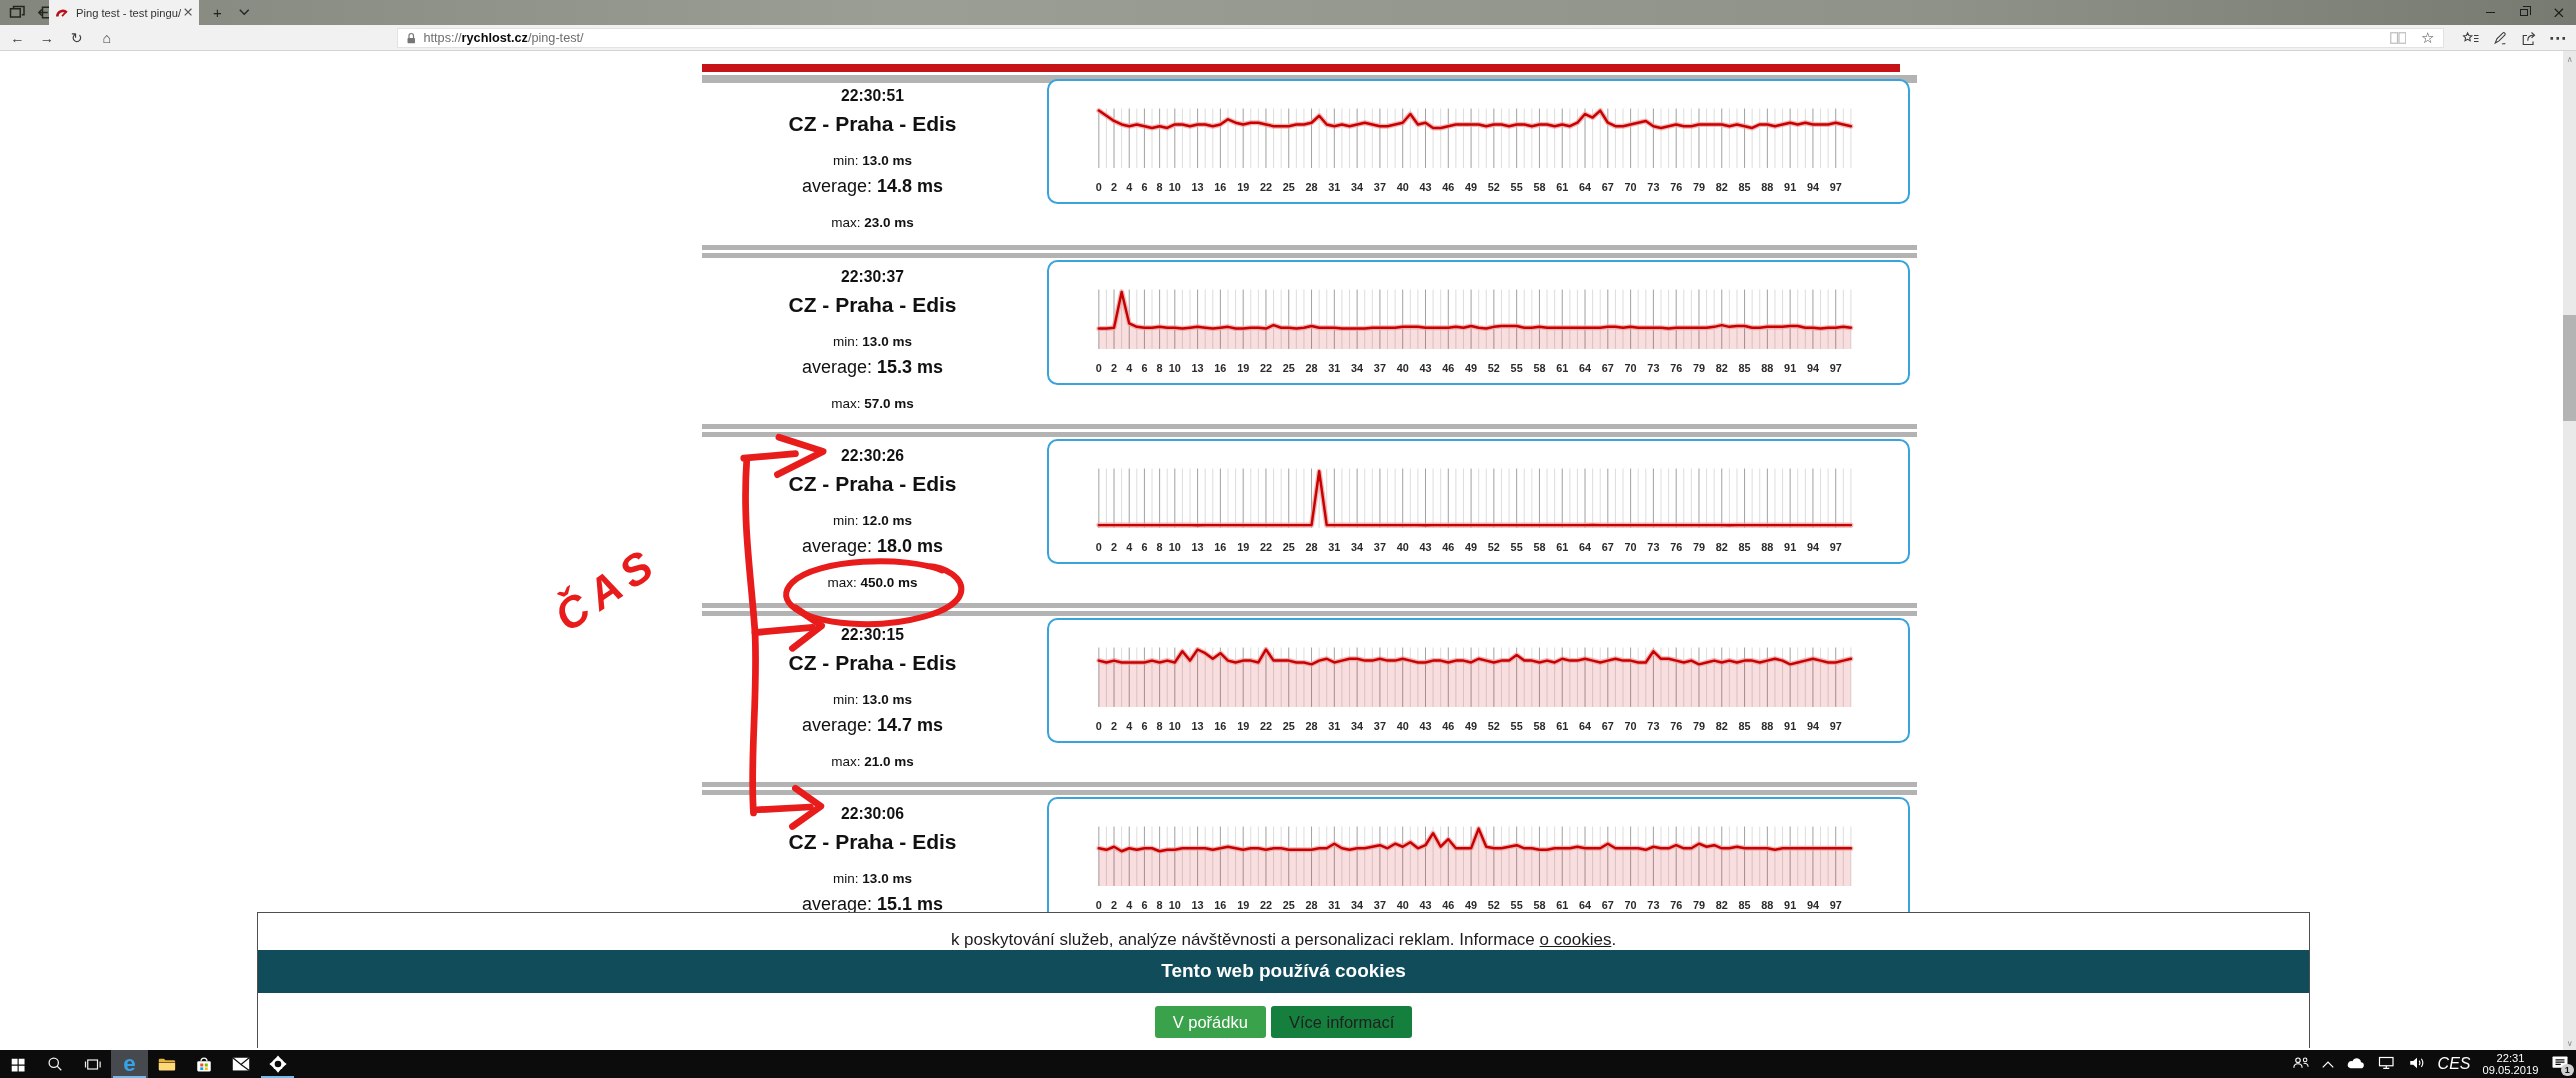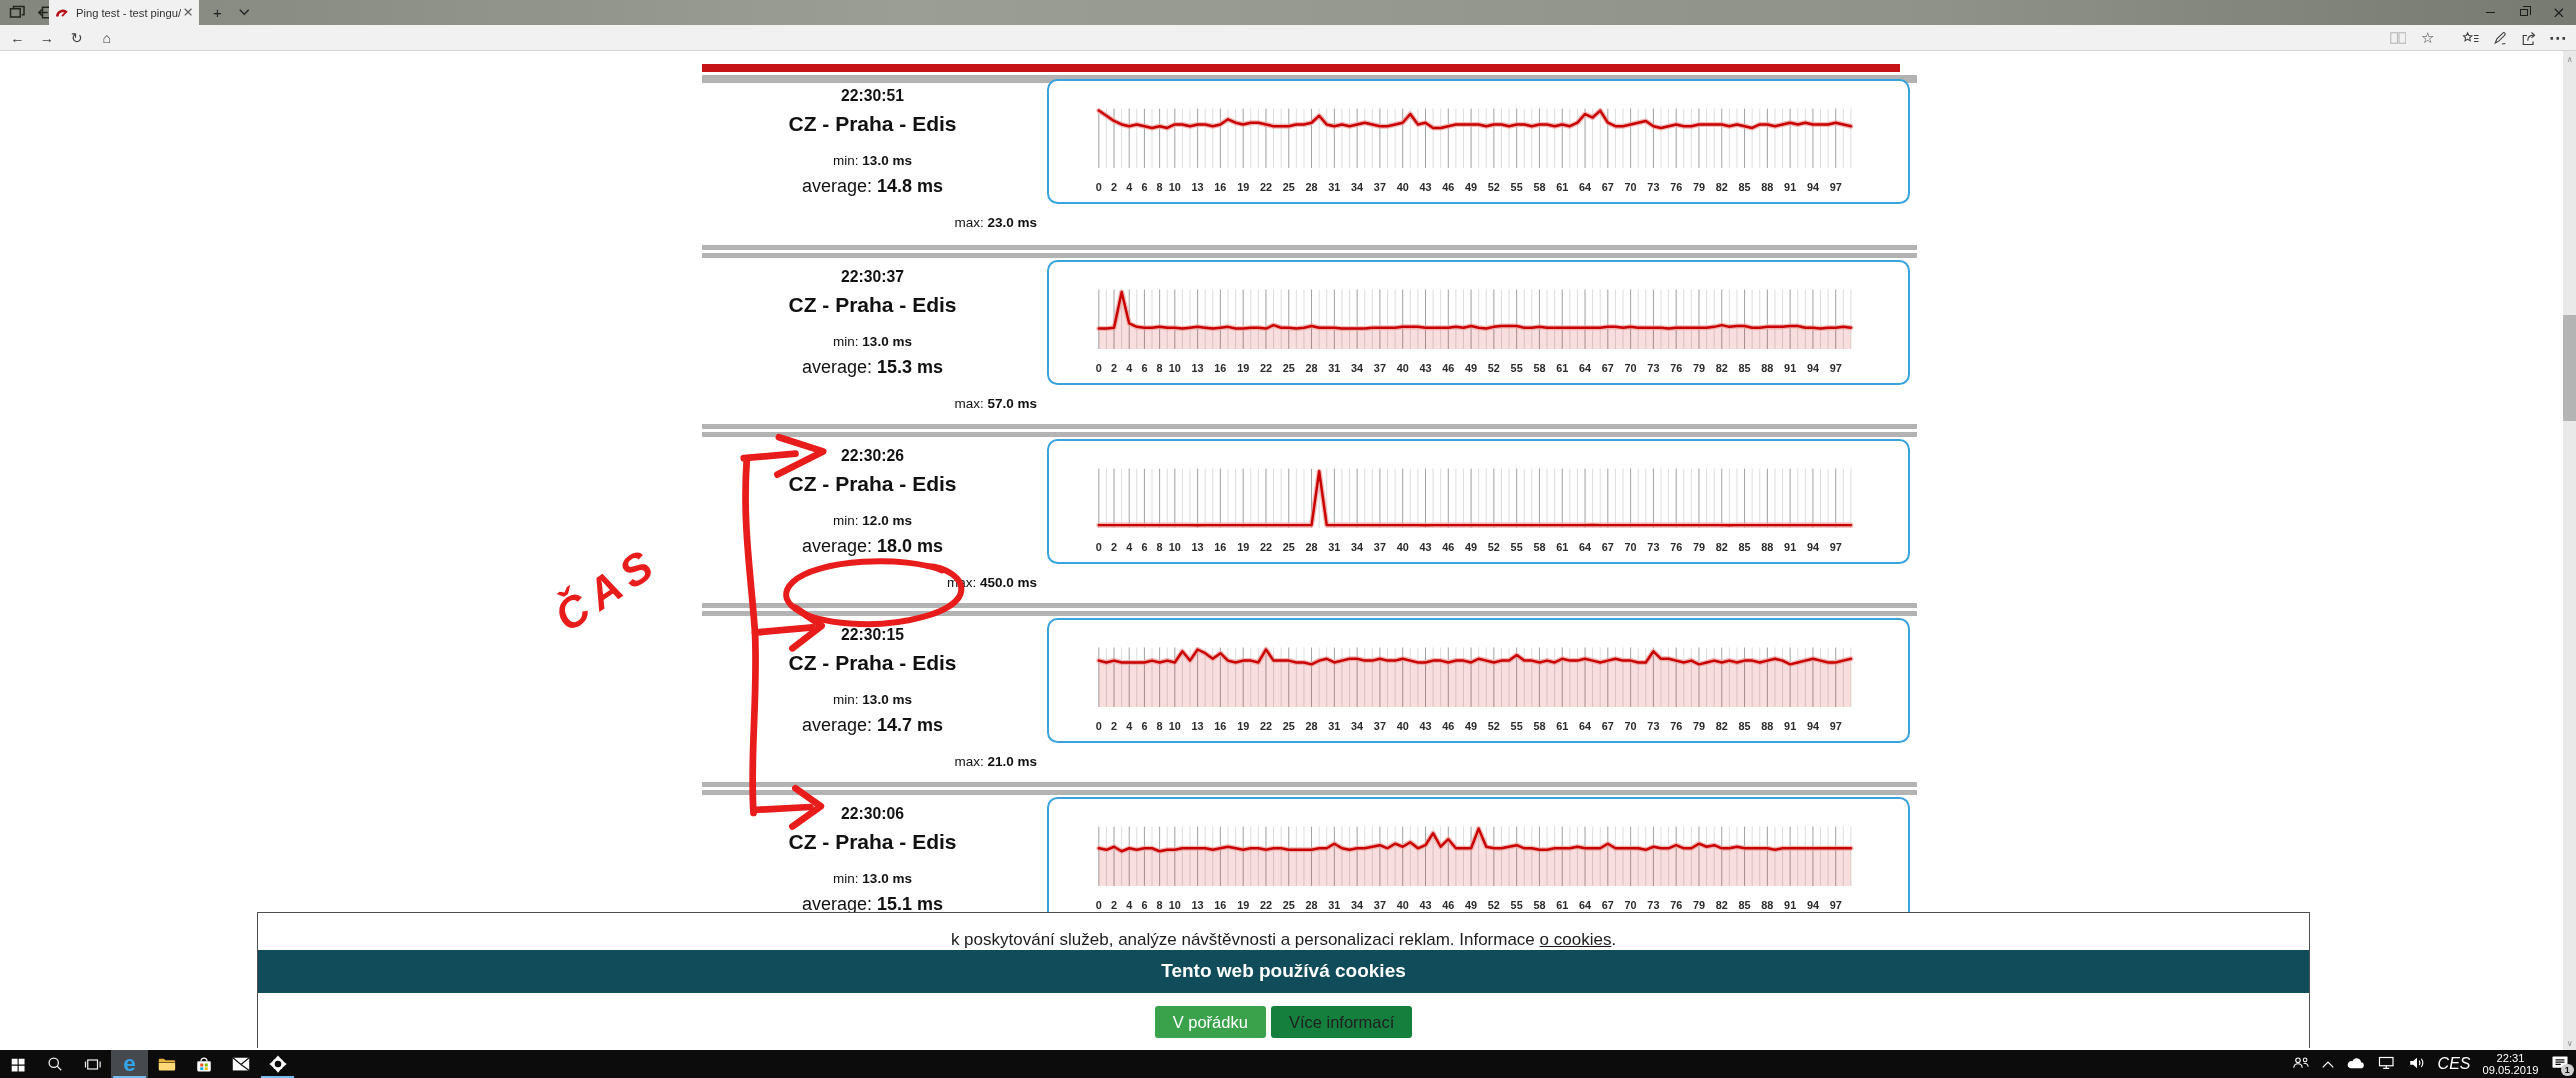--- a/index.html
+++ b/index.html
@@ -37,21 +37,21 @@
   .sep { position:absolute; left:702px; width:1215px; height:13.5px; }
   .sep div { position:absolute; left:0; width:100%; height:5.2px; background:#b3b3b3; }
   .sep div:nth-child(2) { top:8.2px; }
 
   .test-block { position:absolute; left:12px; width:2576px; height:179px; }
   .stats { position:absolute; left:696px; top:0; width:329px; text-align:center; color:#111; }
   .stat-time { position:absolute; top:7.5px; width:100%; font-size:15.7px; font-weight:bold; }
   .stat-loc  { position:absolute; top:33px; width:100%; font-size:21px; font-weight:bold; }
   .stat-min  { position:absolute; top:74px;  width:100%; font-size:13.5px; }
   .stat-avg  { position:absolute; top:97px; width:100%; font-size:18px; }
-  .stat-max  { position:absolute; top:136px; width:100%; font-size:13.5px;text-align:right; }
+  .stat-max  { position:absolute; top:136px; width:100%; font-size:13.5px; }
   .stats b { font-weight:bold; }
   .chart-box { position:absolute; left:1035px; top:0; width:863px; height:125px; background:#fff;
     border:2.2px solid #39a3dd; border-radius:10.5px; overflow:hidden; }
   .ping-svg { width:100%; height:100%; display:block; }
 
   
   #scrollbar { position:absolute; right:0; top:51px; width:12.7px; height:999px; background:#e9e9e9; }
   #scroll-thumb { position:absolute; left:0; top:264px; width:12.7px; height:106px; background:#b4b4b4; }
   .scroll-arrow { position:absolute; left:0; width:12.7px; height:12px; color:#8a8a8a; font-size:8.2px;
     display:flex; align-items:center; justify-content:center; }
@@ -133,20 +133,29 @@
         <path d="M1 1l11 11M12 1L1 12" stroke="#1d1d1d" stroke-width="1.6"></path>
       </svg>
   </div>
 </div>
 
 <div id="toolbar">
   <div class="nav-ico" style="left:4.5px;">←</div>
   <div class="nav-ico" style="left:34px;">→</div>
   <div class="nav-ico" style="left:64px;">↻</div>
   <div class="nav-ico" style="left:94px;">⌂</div>
+  <div id="addressbar">
+    <span style="display:flex;">
+      <svg width="10.5" height="12.7" viewBox="0 0 14 17">
+          <rect x="2" y="8" width="10" height="7" rx="1" fill="#767676"></rect>
+          <path d="M4 8V5a3 3 0 0 1 6 0v3" fill="none" stroke="#767676" stroke-width="1.6"></path>
+        </svg>
+    </span>
+    <span id="url-text"><span>https://</span><span class="domain">rychlost.cz</span><span>/ping-test/</span></span>
+  </div>
   <div class="ab-right-ico" style="left:2385px;">
     <svg width="16.5" height="12" viewBox="0 0 22 16">
         <rect x="1" y="1" width="9" height="14" fill="none" stroke="#bdbdbd" stroke-width="1.6"></rect>
         <rect x="12" y="1" width="9" height="14" fill="none" stroke="#bdbdbd" stroke-width="1.6"></rect>
       </svg>
   </div>
   <div class="ab-right-ico" style="left:2415px; font-size:15px;">☆</div>
   <div class="nav-ico" style="left:2458px;">
     <svg width="18" height="15" viewBox="0 0 24 20">
         <path d="M7.5 2.5l1.7 3.6 3.9.4-2.9 2.7.8 3.8-3.5-2-3.5 2 .8-3.8L2 6.5l3.9-.4z" fill="none" stroke="#3b3b3b" stroke-width="1.4"></path>

